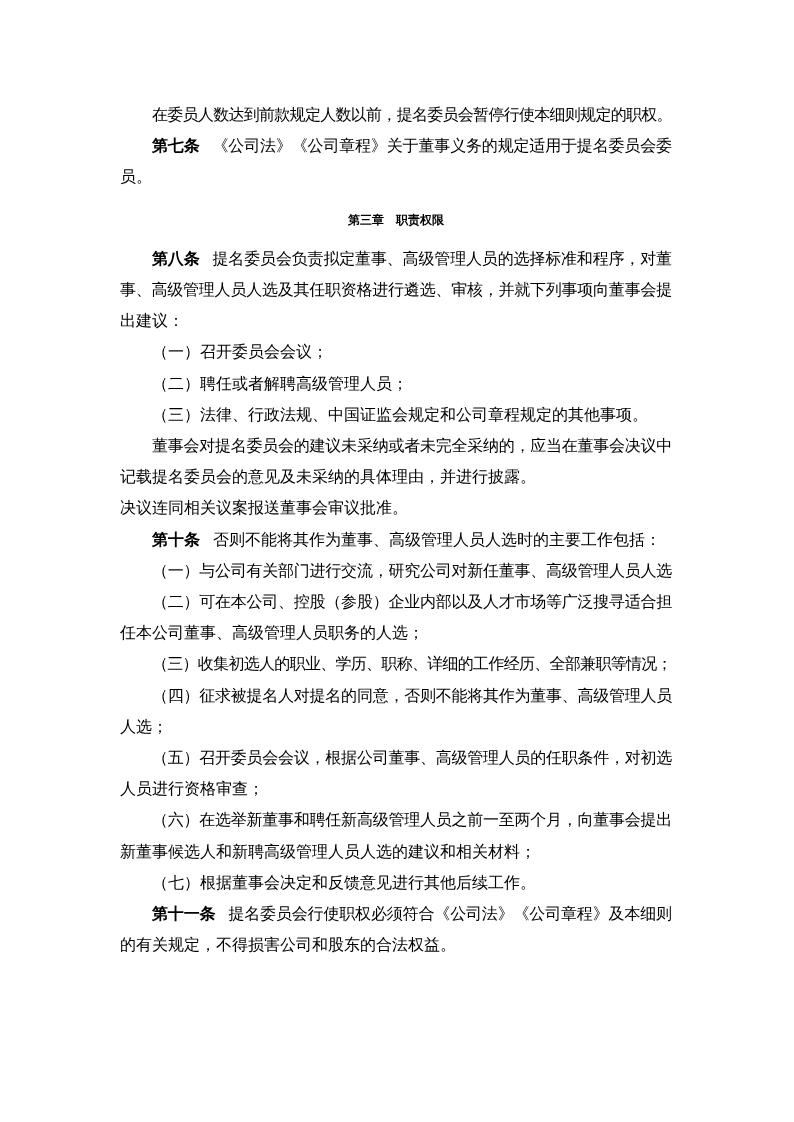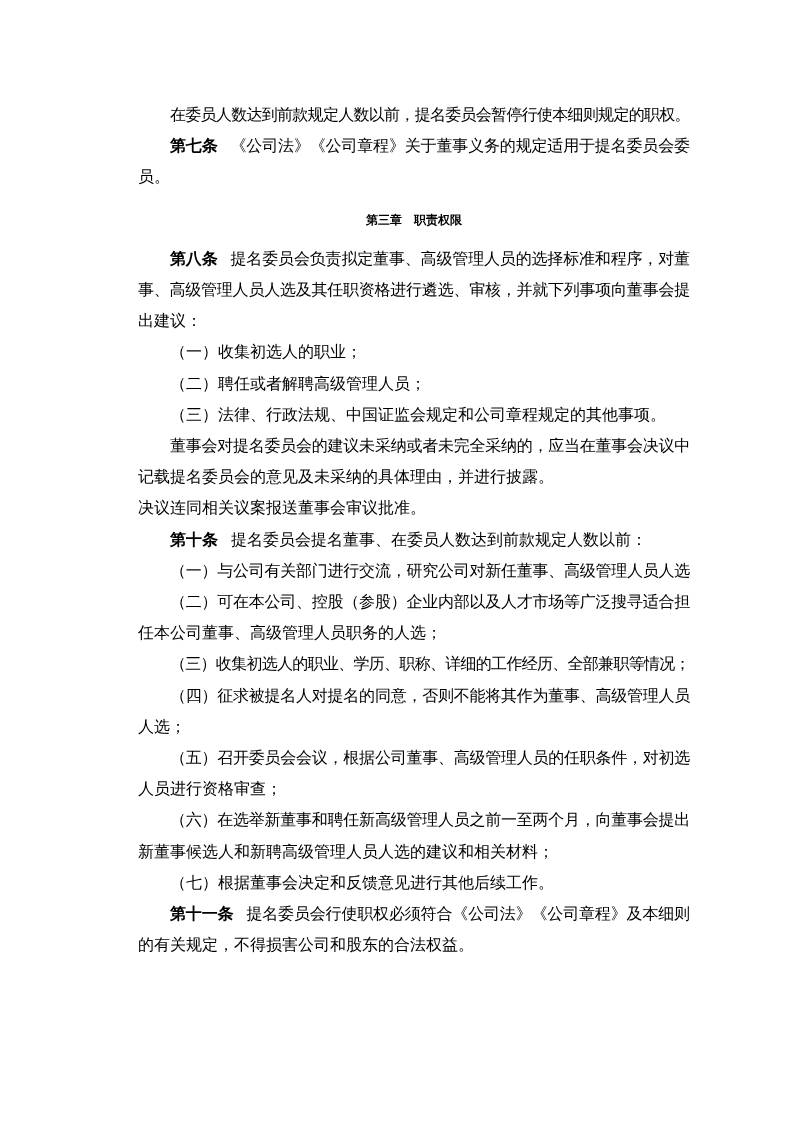--- a/index.html
+++ b/index.html
@@ -8,21 +8,21 @@
     width: 794px;
     height: 1122px;
     margin: 0 auto;
     background: #ffffff;
     font-family: "Liberation Serif", "DejaVu Serif", serif;
     color: #000000;
     overflow: hidden;
   }
   .content {
     position: absolute;
-    left: 138px;
+    left: 120px;
     top: 99px;
     width: 552px;
   }
   .line {
     box-sizing: border-box;
     width: 552px;
     font-size: 16px;
     line-height: 31.2px;
     white-space: nowrap;
     overflow: visible;
@@ -45,27 +45,27 @@
 
 <div class="page">
   <div class="content" id="doc">
       <div class="line indent" style="letter-spacing: -0.71px;">在委员人数达到前款规定人数以前，提名委员会暂停行使本细则规定的职权。</div>
       <div class="line indent" style="letter-spacing: -0.16px;"><span class="num">第七条</span><span>《公司法》《公司章程》关于董事义务的规定适用于提名委员会委</span></div>
       <div class="line">员。</div>
       <div class="chapter">第三章　职责权限</div>
       <div class="line indent" style="letter-spacing: -0.16px; font-family: Liberation Serif, serif;"><span class="num">第八条</span><span>提名委员会负责拟定董事、高级管理人员的选择标准和程序，对董</span></div>
       <div class="line" style="letter-spacing: -0.23px;">事、高级管理人员人选及其任职资格进行遴选、审核，并就下列事项向董事会提</div>
       <div class="line">出建议：</div>
-      <div class="line indent">（一）收集初选人的职业；</div>
+      <div class="line indent">（一）召开委员会会议；</div>
       <div class="line indent">（二）聘任或者解聘高级管理人员；</div>
       <div class="line indent">（三）法律、行政法规、中国证监会规定和公司章程规定的其他事项。</div>
       <div class="line indent" style="letter-spacing: -0.24px;">董事会对提名委员会的建议未采纳或者未完全采纳的，应当在董事会决议中</div>
       <div class="line">记载提名委员会的意见及未采纳的具体理由，并进行披露。</div>
       <div class="line">决议连同相关议案报送董事会审议批准。</div>
-      <div class="line indent"><span class="num">第十条</span><span>提名委员会提名董事、在委员人数达到前款规定人数以前：</span></div>
+      <div class="line indent"><span class="num">第十条</span><span>否则不能将其作为董事、高级管理人员人选时的主要工作包括：</span></div>
       <div class="line indent" style="letter-spacing: -0.24px;">（一）与公司有关部门进行交流，研究公司对新任董事、高级管理人员人选</div>
       <div class="line indent" style="letter-spacing: -0.24px;">（二）可在本公司、控股（参股）企业内部以及人才市场等广泛搜寻适合担</div>
       <div class="line">任本公司董事、高级管理人员职务的人选；</div>
       <div class="line indent" style="letter-spacing: -0.71px;">（三）收集初选人的职业、学历、职称、详细的工作经历、全部兼职等情况；</div>
       <div class="line indent" style="letter-spacing: -0.24px;">（四）征求被提名人对提名的同意，否则不能将其作为董事、高级管理人员</div>
       <div class="line">人选；</div>
       <div class="line indent" style="letter-spacing: -0.24px;">（五）召开委员会会议，根据公司董事、高级管理人员的任职条件，对初选</div>
       <div class="line">人员进行资格审查；</div>
       <div class="line indent" style="letter-spacing: -0.24px;">（六）在选举新董事和聘任新高级管理人员之前一至两个月，向董事会提出</div>
       <div class="line">新董事候选人和新聘高级管理人员人选的建议和相关材料；</div>

